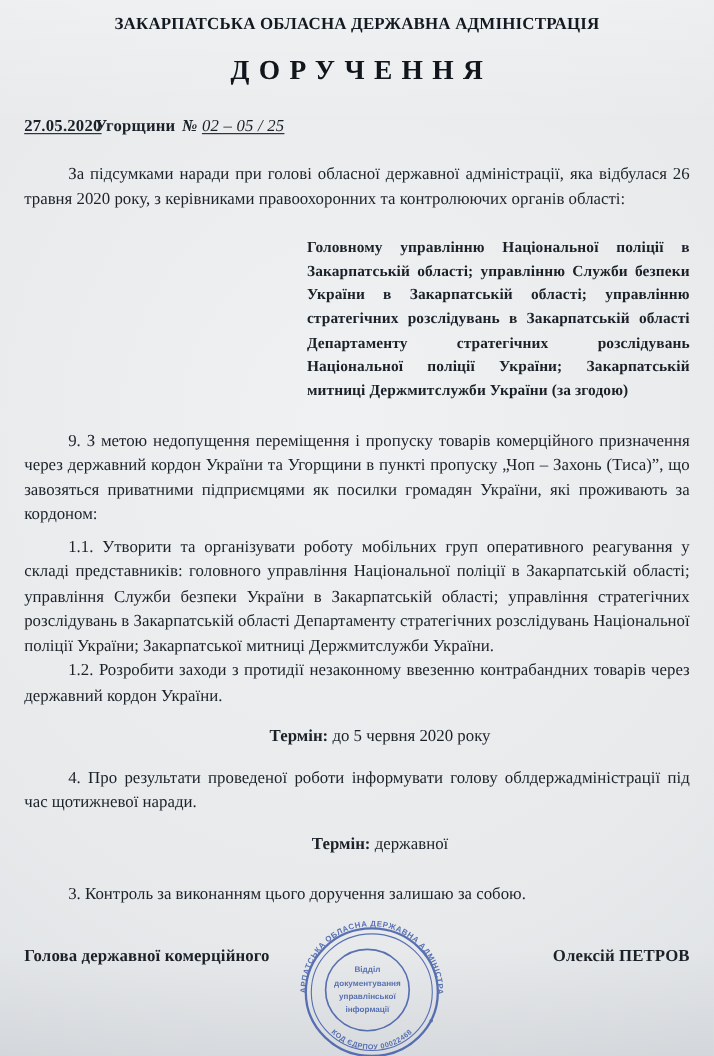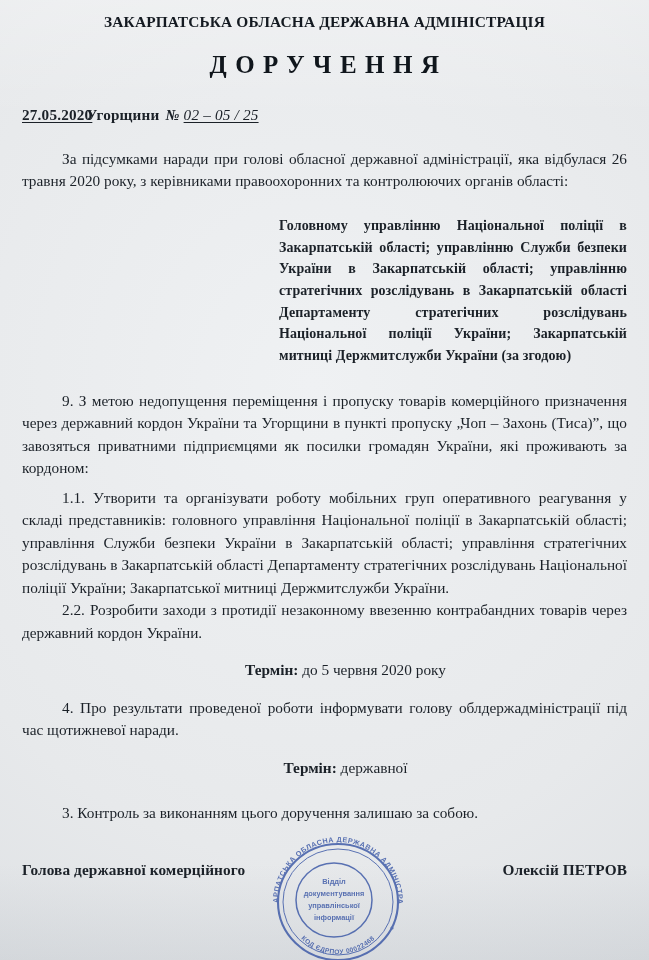--- a/index.html
+++ b/index.html
@@ -189,21 +189,21 @@
     <p class="addressee">Головному управлінню Національної поліції в Закарпатській області; управлінню Служби безпеки України в Закарпатській області; управлінню стратегічних розслідувань в Закарпатській області Департаменту стратегічних розслідувань Національної поліції України; Закарпатській митниці Держмитслужби України  (за згодою)</p>
 
     <div class="gap-lg"></div>
 
     <p class="just">9. З метою недопущення переміщення і пропуску товарів комерційного призначення  через державний кордон України та Угорщини  в пункті пропуску „Чоп  –  Захонь (Тиса)”, що завозяться приватними підприємцями як посилки громадян  України, які проживають за кордоном:</p>
 
     <div class="gap-sm"></div>
 
     <p class="just">1.1. Утворити та організувати роботу мобільних груп оперативного реагування у складі представників: головного управління Національної поліції в Закарпатській області; управління Служби безпеки України в Закарпатській області;  управління  стратегічних  розслідувань  в Закарпатській області Департаменту стратегічних розслідувань Національної поліції України; Закарпатської митниці Держмитслужби України.</p>
 
-    <p class="just">2.2. Розробити заходи з протидії незаконному ввезенню контрабандних товарів через державний кордон України.</p>
+    <p class="just">1.2. Розробити заходи з протидії незаконному ввезенню контрабандних товарів через державний кордон України.</p>
 
     <div class="gap-md"></div>
 
     <p class="term-line">
       <b>Термін:</b>
       <span>до  5 червня  2020 року</span>
     </p>
 
     <div class="gap-md"></div>
 

